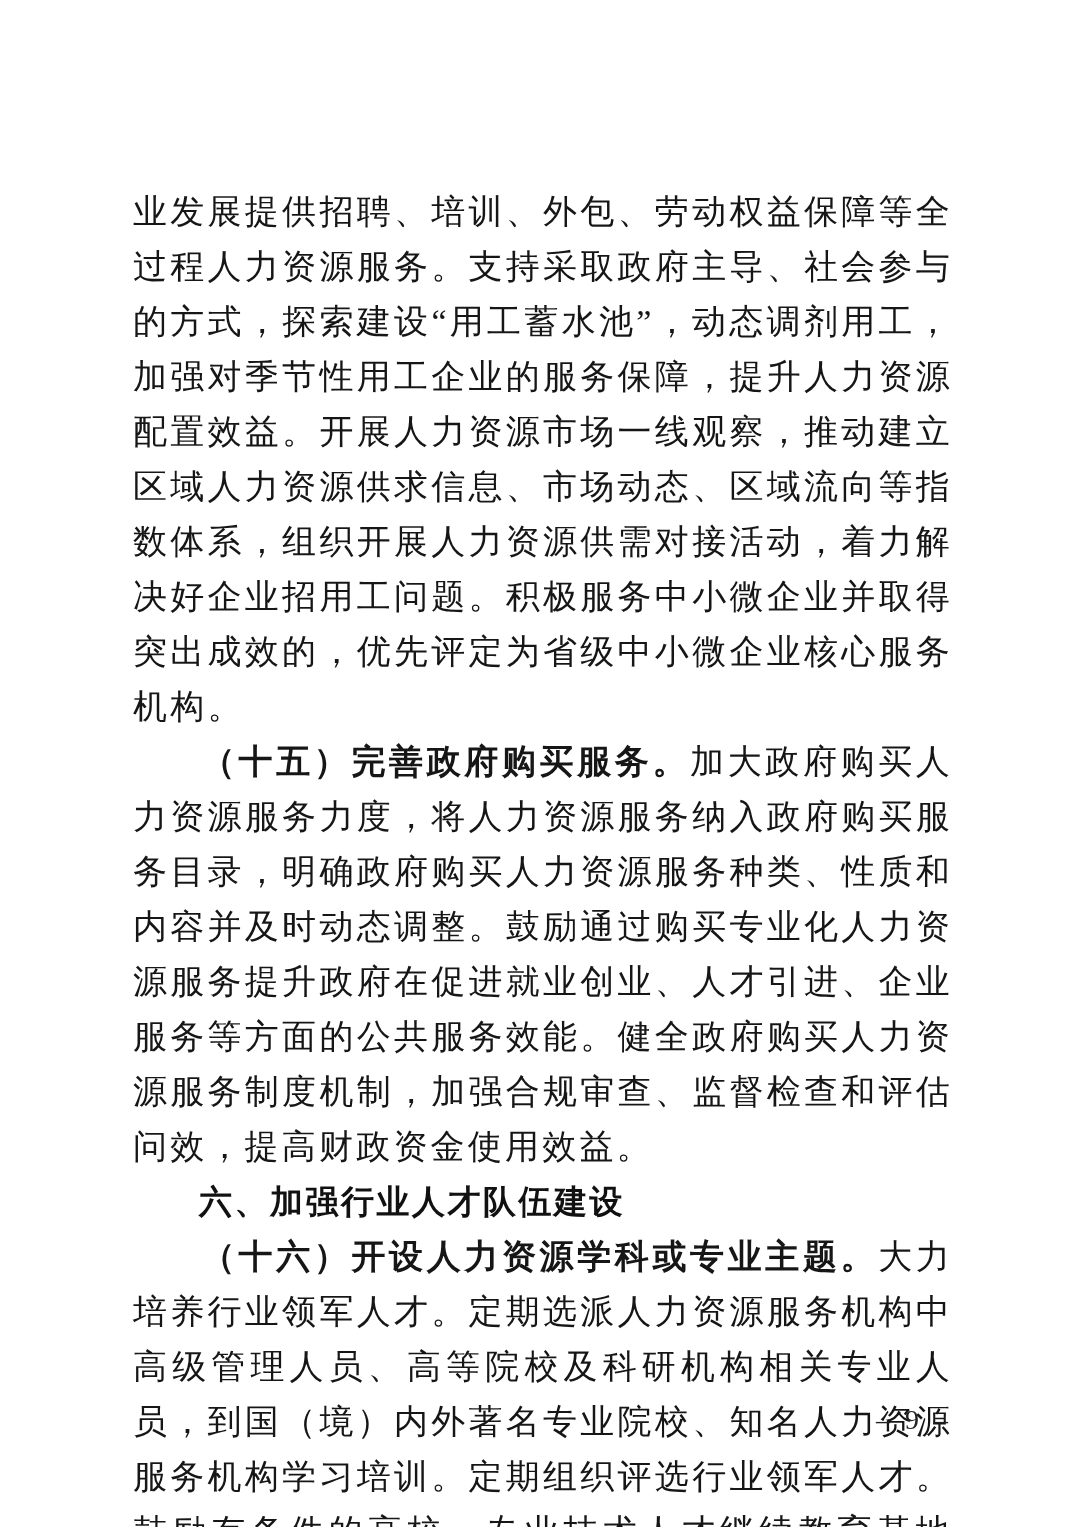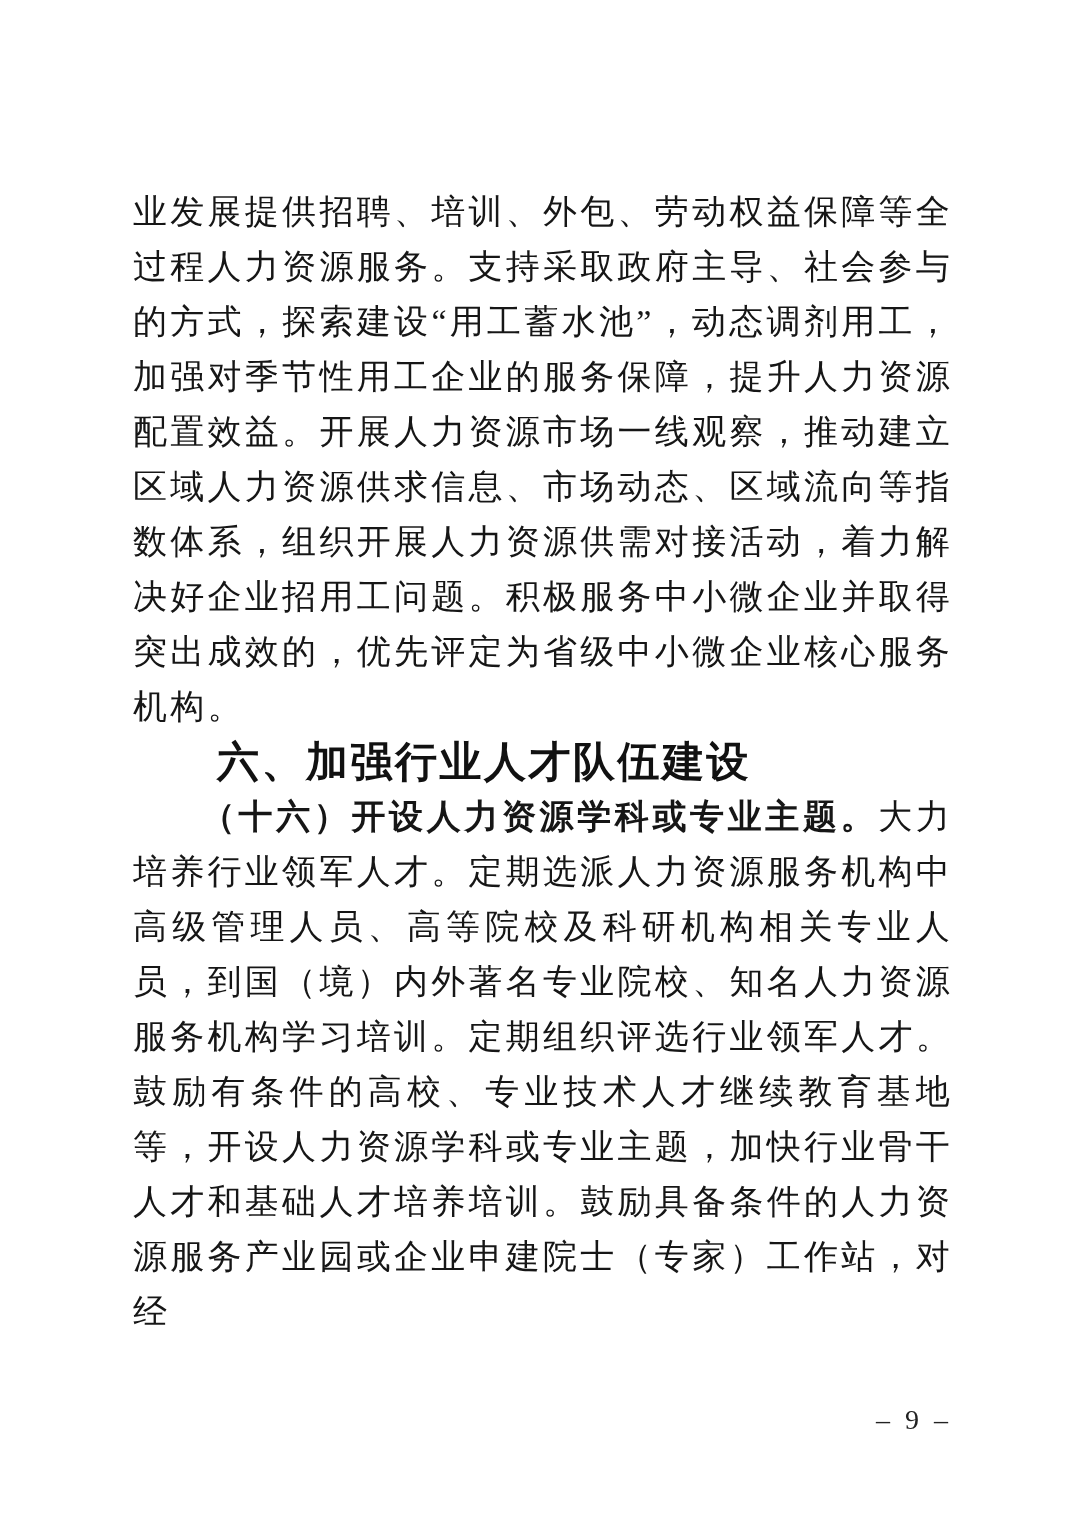--- a/index.html
+++ b/index.html
@@ -42,21 +42,21 @@
   }
   .clause-title {
     font-weight: 700;
   }
   .section-heading {
     margin: 0;
     padding: 0;
     text-indent: 2em;
     font-family: "Liberation Sans", "DejaVu Sans", sans-serif;
     font-weight: 700;
-    font-size: 42px;
+    font-size: 33px;
     line-height: 55px;
     letter-spacing: 2.5px;
     text-align: left;
     color: #111111;
   }
   .page-number {
     position: absolute;
     top: 1404px;
     right: 128px;
     font-family: "Liberation Serif", "DejaVu Serif", serif;
@@ -68,20 +68,21 @@
 </style>
 </head>
 <body>
 
 <div class="page">
 
   <div class="doc-body">
 
     <p class="para no-indent"><span>业发展提供招聘、培训、外包、劳动权益保障等全过程人力资源服务。支持采取政府主导、社会参与的方式，探索建设“用工蓄水池”，动态调剂用工，加强对季节性用工企业的服务保障，提升人力资源配置效益。开展人力资源市场一线观察，推动建立区域人力资源供求信息、市场动态、区域流向等指数体系，组织开展人力资源供需对接活动，着力解决好企业招用工问题。积极服务中小微企业并取得突出成效的，优先评定为省级中小微企业核心服务机构。</span></p>
 
+    <p class="para"><span class="clause-title">（十五）完善政府购买服务。</span><span>加大政府购买人力资源服务力度，将人力资源服务纳入政府购买服务目录，明确政府购买人力资源服务种类、性质和内容并及时动态调整。鼓励通过购买专业化人力资源服务提升政府在促进就业创业、人才引进、企业服务等方面的公共服务效能。健全政府购买人力资源服务制度机制，加强合规审查、监督检查和评估问效，提高财政资金使用效益。</span></p>
 
     <h2 class="section-heading"><span>六、加强行业人才队伍建设</span></h2>
 
     <p class="para"><span class="clause-title">（十六）开设人力资源学科或专业主题。</span><span>大力培养行业领军人才。定期选派人力资源服务机构中高级管理人员、高等院校及科研机构相关专业人员，到国（境）内外著名专业院校、知名人力资源服务机构学习培训。定期组织评选行业领军人才。鼓励有条件的高校、专业技术人才继续教育基地等，开设人力资源学科或专业主题，加快行业骨干人才和基础人才培养培训。鼓励具备条件的人力资源服务产业园或企业申建院士（专家）工作站，对经</span></p>
 
   </div>
 
   <div class="page-number">– 9 –</div>
 
 </div>

